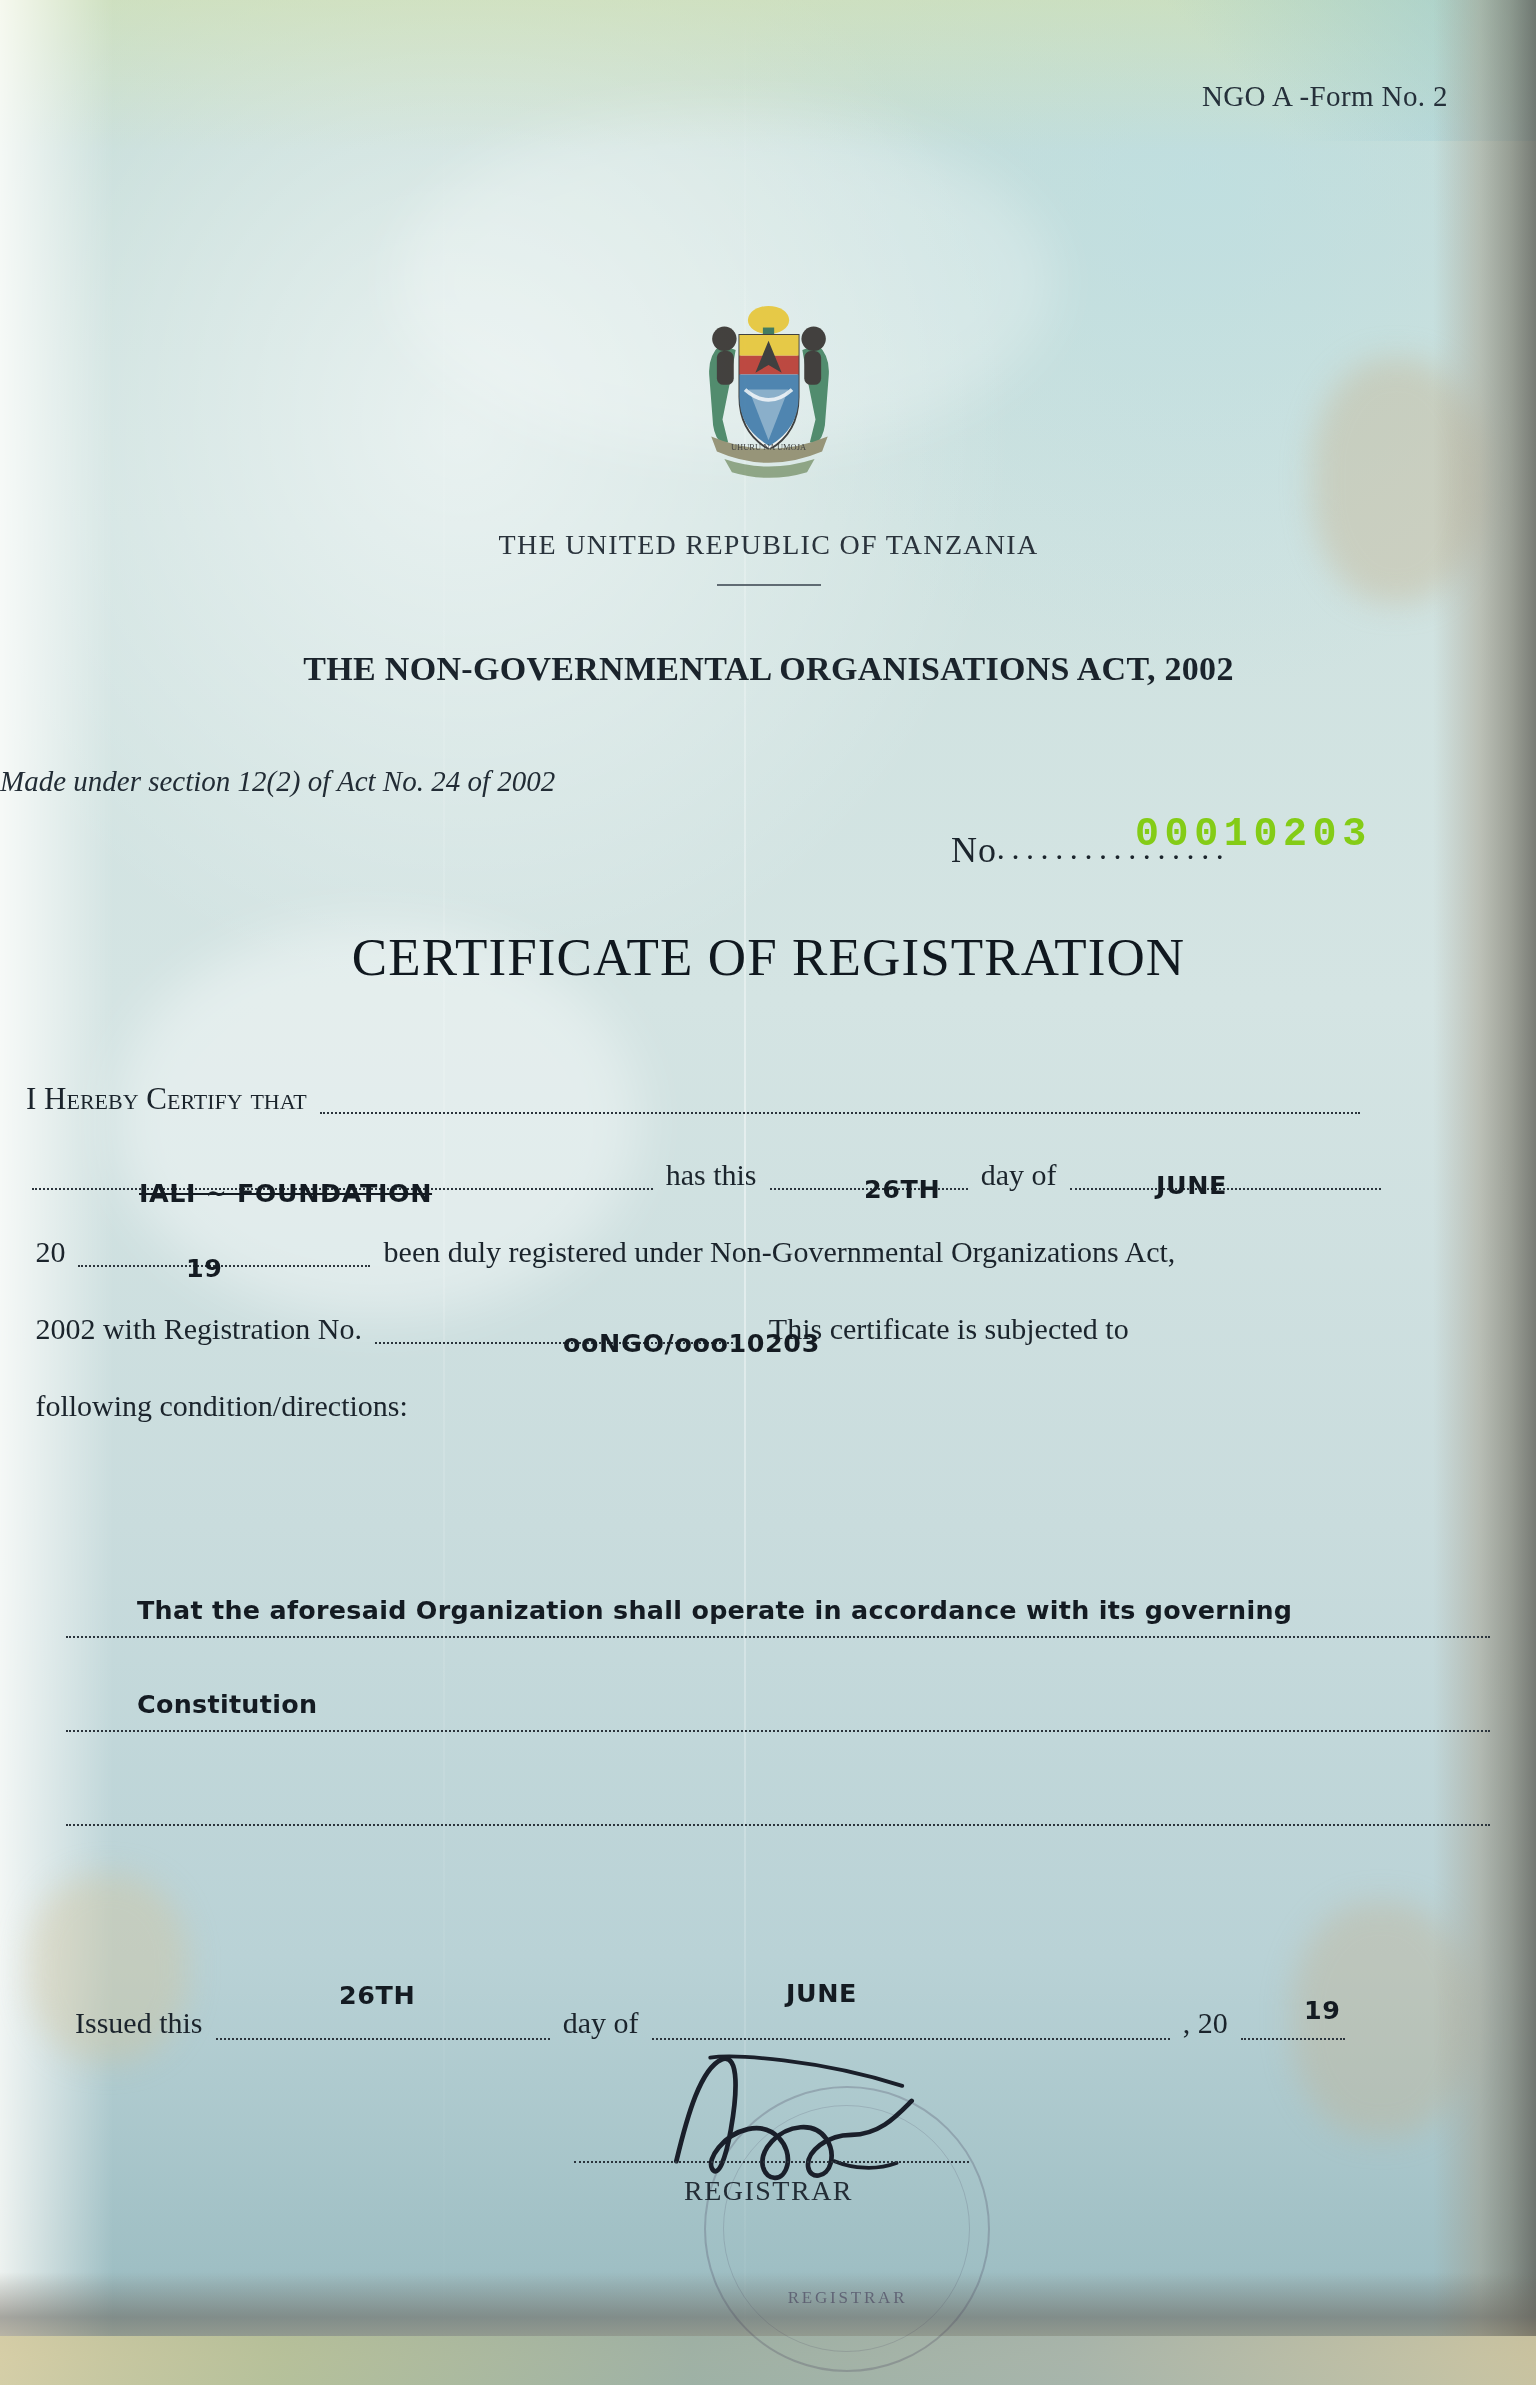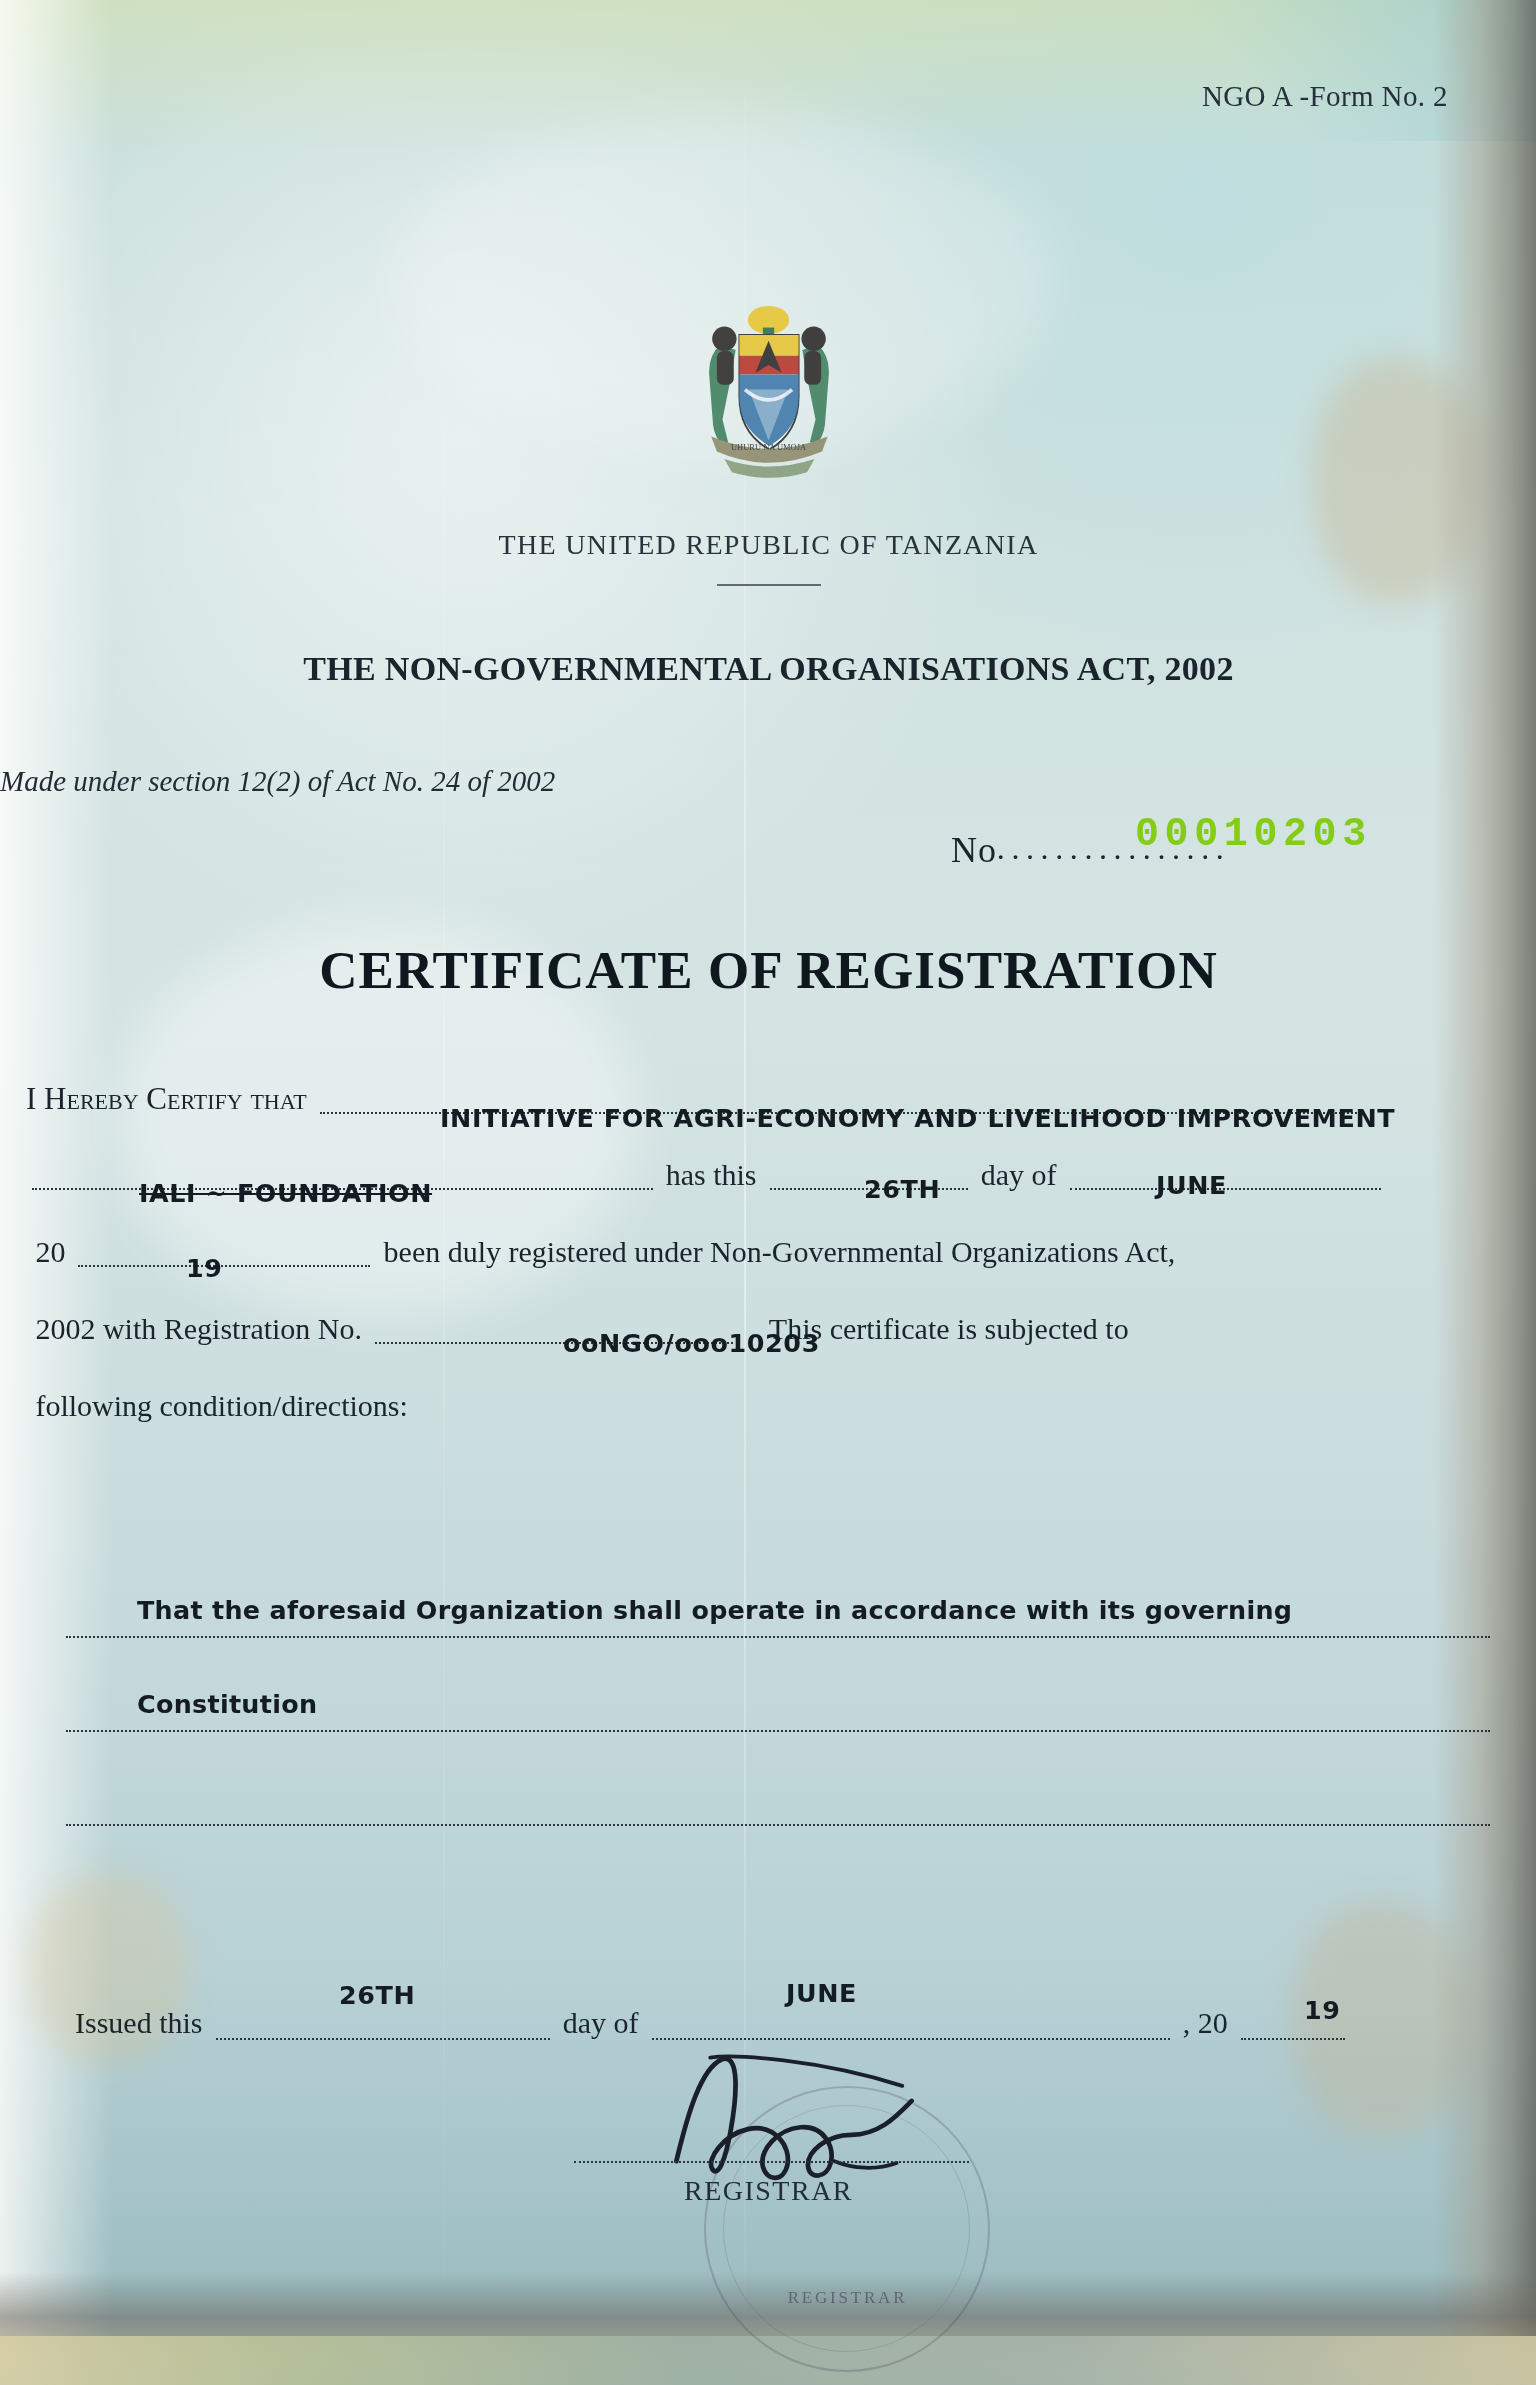--- a/index.html
+++ b/index.html
@@ -165,24 +165,23 @@
     font-family: "Liberation Mono", monospace;
     color: #84cc16;
   }
 
   .cert-title {
     position: absolute;
     left: 0; right: 0;
     top: 927px;
     text-align: center;
     font-size: 53px;
-    font-weight: bold;
+    font-weight: normal;
     letter-spacing: 1.1px;
     color: #10181f;
-    margin-top: 13px;
   }
 
   
   .body-block {
     position: absolute;
     left: 26px;
     right: 26px;
     top: 1083px;
     font-size: 30px;
     line-height: 1.0;
@@ -375,21 +374,20 @@
     </div>
     <div class="no-value">00010203</div>
 
     <div class="cert-title">CERTIFICATE OF REGISTRATION</div>
 
     <div class="body-block">
 
       <div class="row">
         <span class="txt" style="font-variant: small-caps; font-size:31px;">I Hereby Certify that</span>
         <span class="dots" style="width:1040px;"></span>
-        <span class="hand" style="left:414px; top:22.6px;">INITIATIVE FOR AGRI-ECONOMY AND LIVELIHOOD IMPROVEMENT</span>
       </div>
 
       <div class="row">
         <span class="dots" style="width:621px;"></span>
         <span class="txt">has this</span>
         <span class="dots" style="width:198px;"></span>
         <span class="txt">day of</span>
         <span class="dots" style="width:311px;"></span>
         <span class="hand strike" style="left:113px; top:21px;">IALI ~ FOUNDATION</span>
         <span class="hand" style="left:838px; top:17px;">26TH</span>

